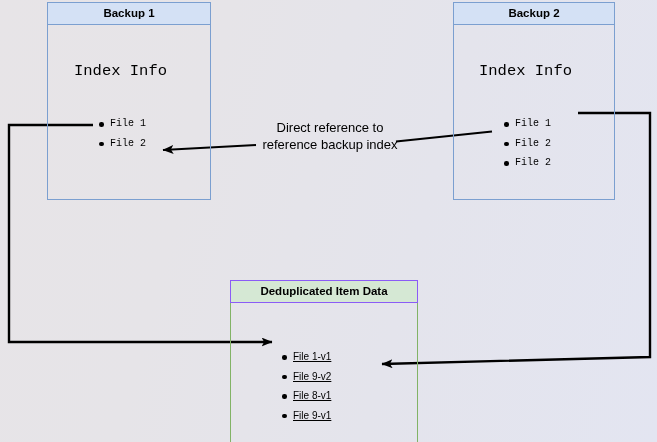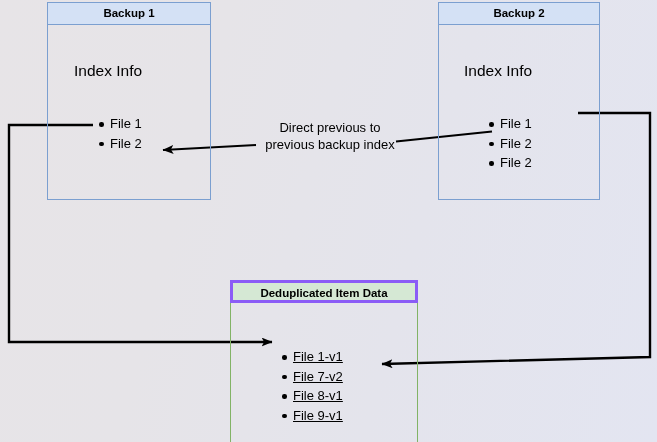--- a/index.html
+++ b/index.html
@@ -43,39 +43,40 @@
 
   
   .node.blue .node-header {
     background: #d4e1f5;
     border: 1px solid #7b9fd0;
   }
   .node.blue .node-body {
     background: transparent;
     border: 1px solid #7b9fd0;
     border-top: none;
+    font-family: Liberation Mono, monospace;
   }
 
   
   .node.green .node-header {
     background: #d5e8d4;
-    border: 3px solid #8b5cf6;
+    border: 1px solid #8b5cf6;
   }
   .node.green .node-body {
     background: transparent;
     border: 1px solid #82b366;
     border-top: none;
   }
 
   
   #backup1 { left: 47px; top: 2px; width: 164px; }
   #backup1 .node-body { height: 175px; }
 
   
-  #backup2 { left: 438px; top: 2px; width: 162px; }
+  #backup2 { left: 453px; top: 2px; width: 162px; }
   #backup2 .node-body { height: 175px; }
 
   
   #dedup { left: 230px; top: 280px; width: 188px; }
   #dedup .node-body { height: 159px; }
 
   
   .index-title {
     position: absolute;
     font-size: 15.5px;
@@ -86,21 +87,21 @@
   #backup2 .index-title { left: 25px; top: 37px; }
 
   ul.file-list {
     position: absolute;
     margin: 0;
     padding: 0 0 0 14px;
     list-style: none;
   }
   ul.file-list li {
     position: relative;
-    font-size: 13px;
+    font-size: 10px;
     line-height: 19.5px;
     color: #000;
     white-space: nowrap;
   }
   ul.file-list li::before {
     content: "";
     position: absolute;
     left: -11px;
     top: 8px;
     width: 4.5px;
@@ -178,25 +179,25 @@
         <li>File 2</li>
       </ul>
     </div>
   </div>
 
   <div class="node green" id="dedup">
     <div class="node-header">Deduplicated Item Data</div>
     <div class="node-body">
       <ul class="file-list">
         <li>File 1-v1</li>
-        <li>File 7-v2</li>
+        <li>File 9-v2</li>
         <li>File 8-v1</li>
         <li>File 9-v1</li>
       </ul>
     </div>
   </div>
 
   <div id="caption">
-    <span>Direct previous to</span>
-    <span>previous backup index</span>
+    <span>Direct reference to</span>
+    <span>reference backup index</span>
   </div>
 
 </div>
 
 </body></html>

